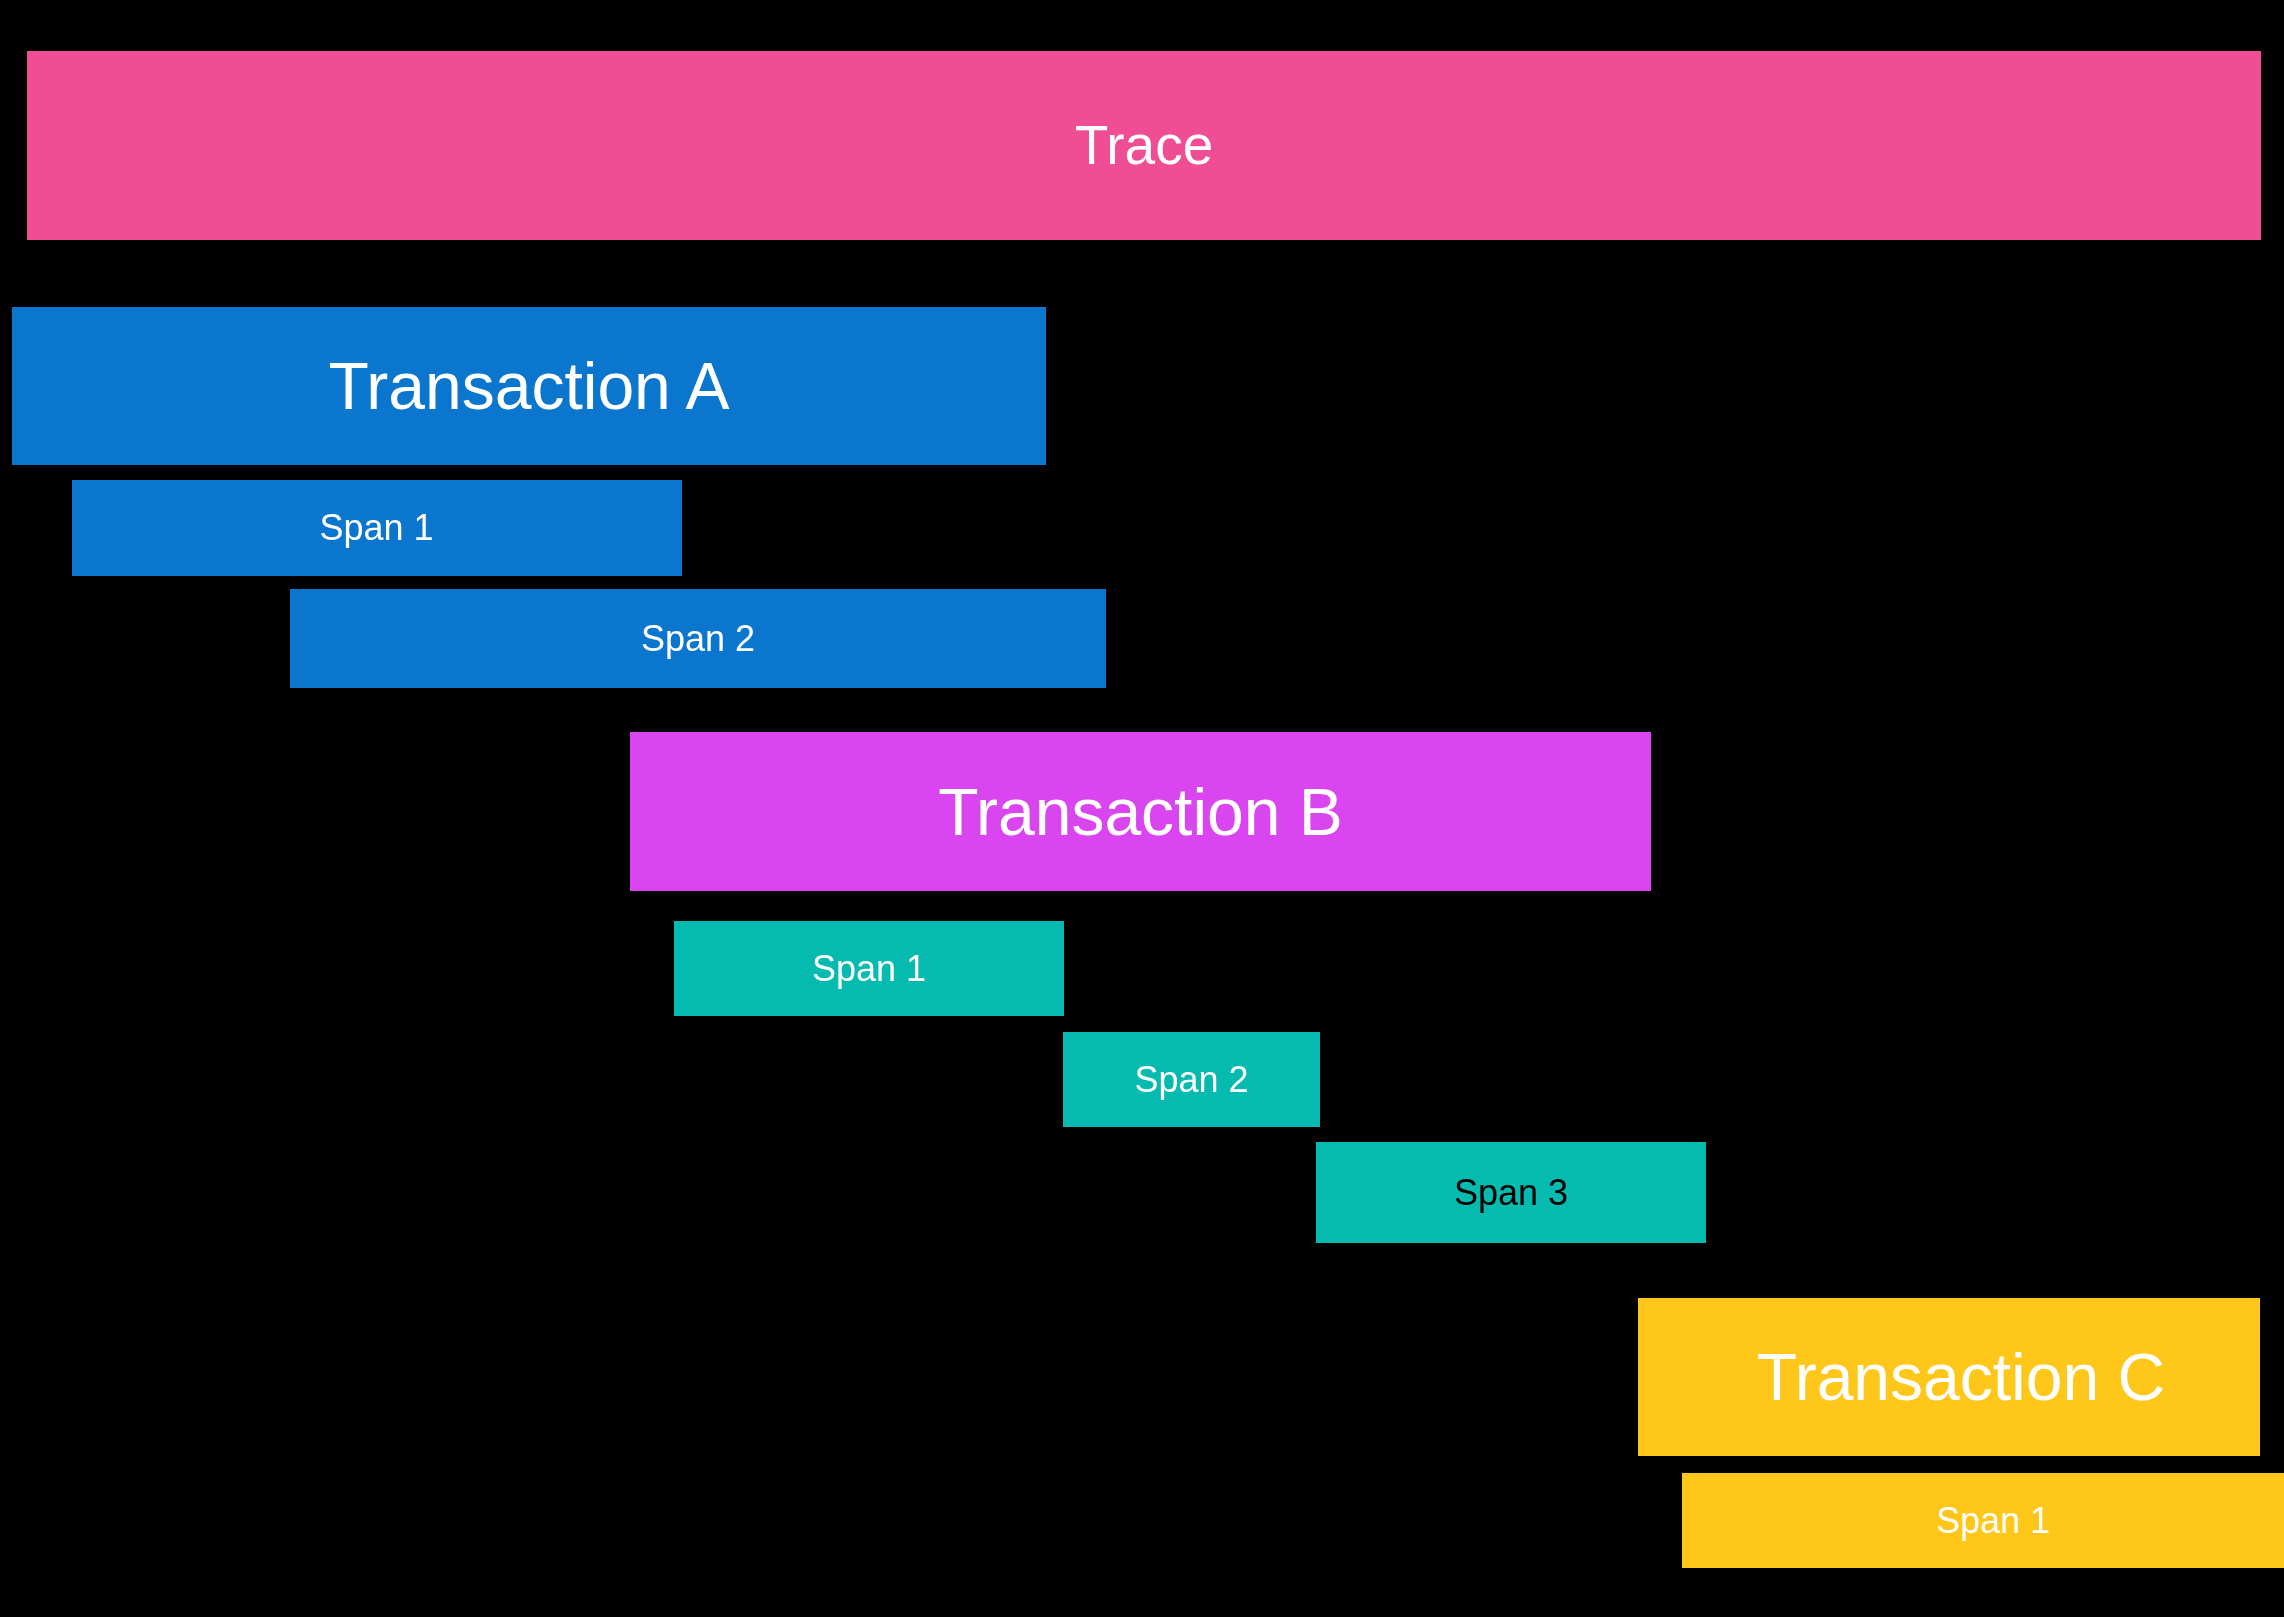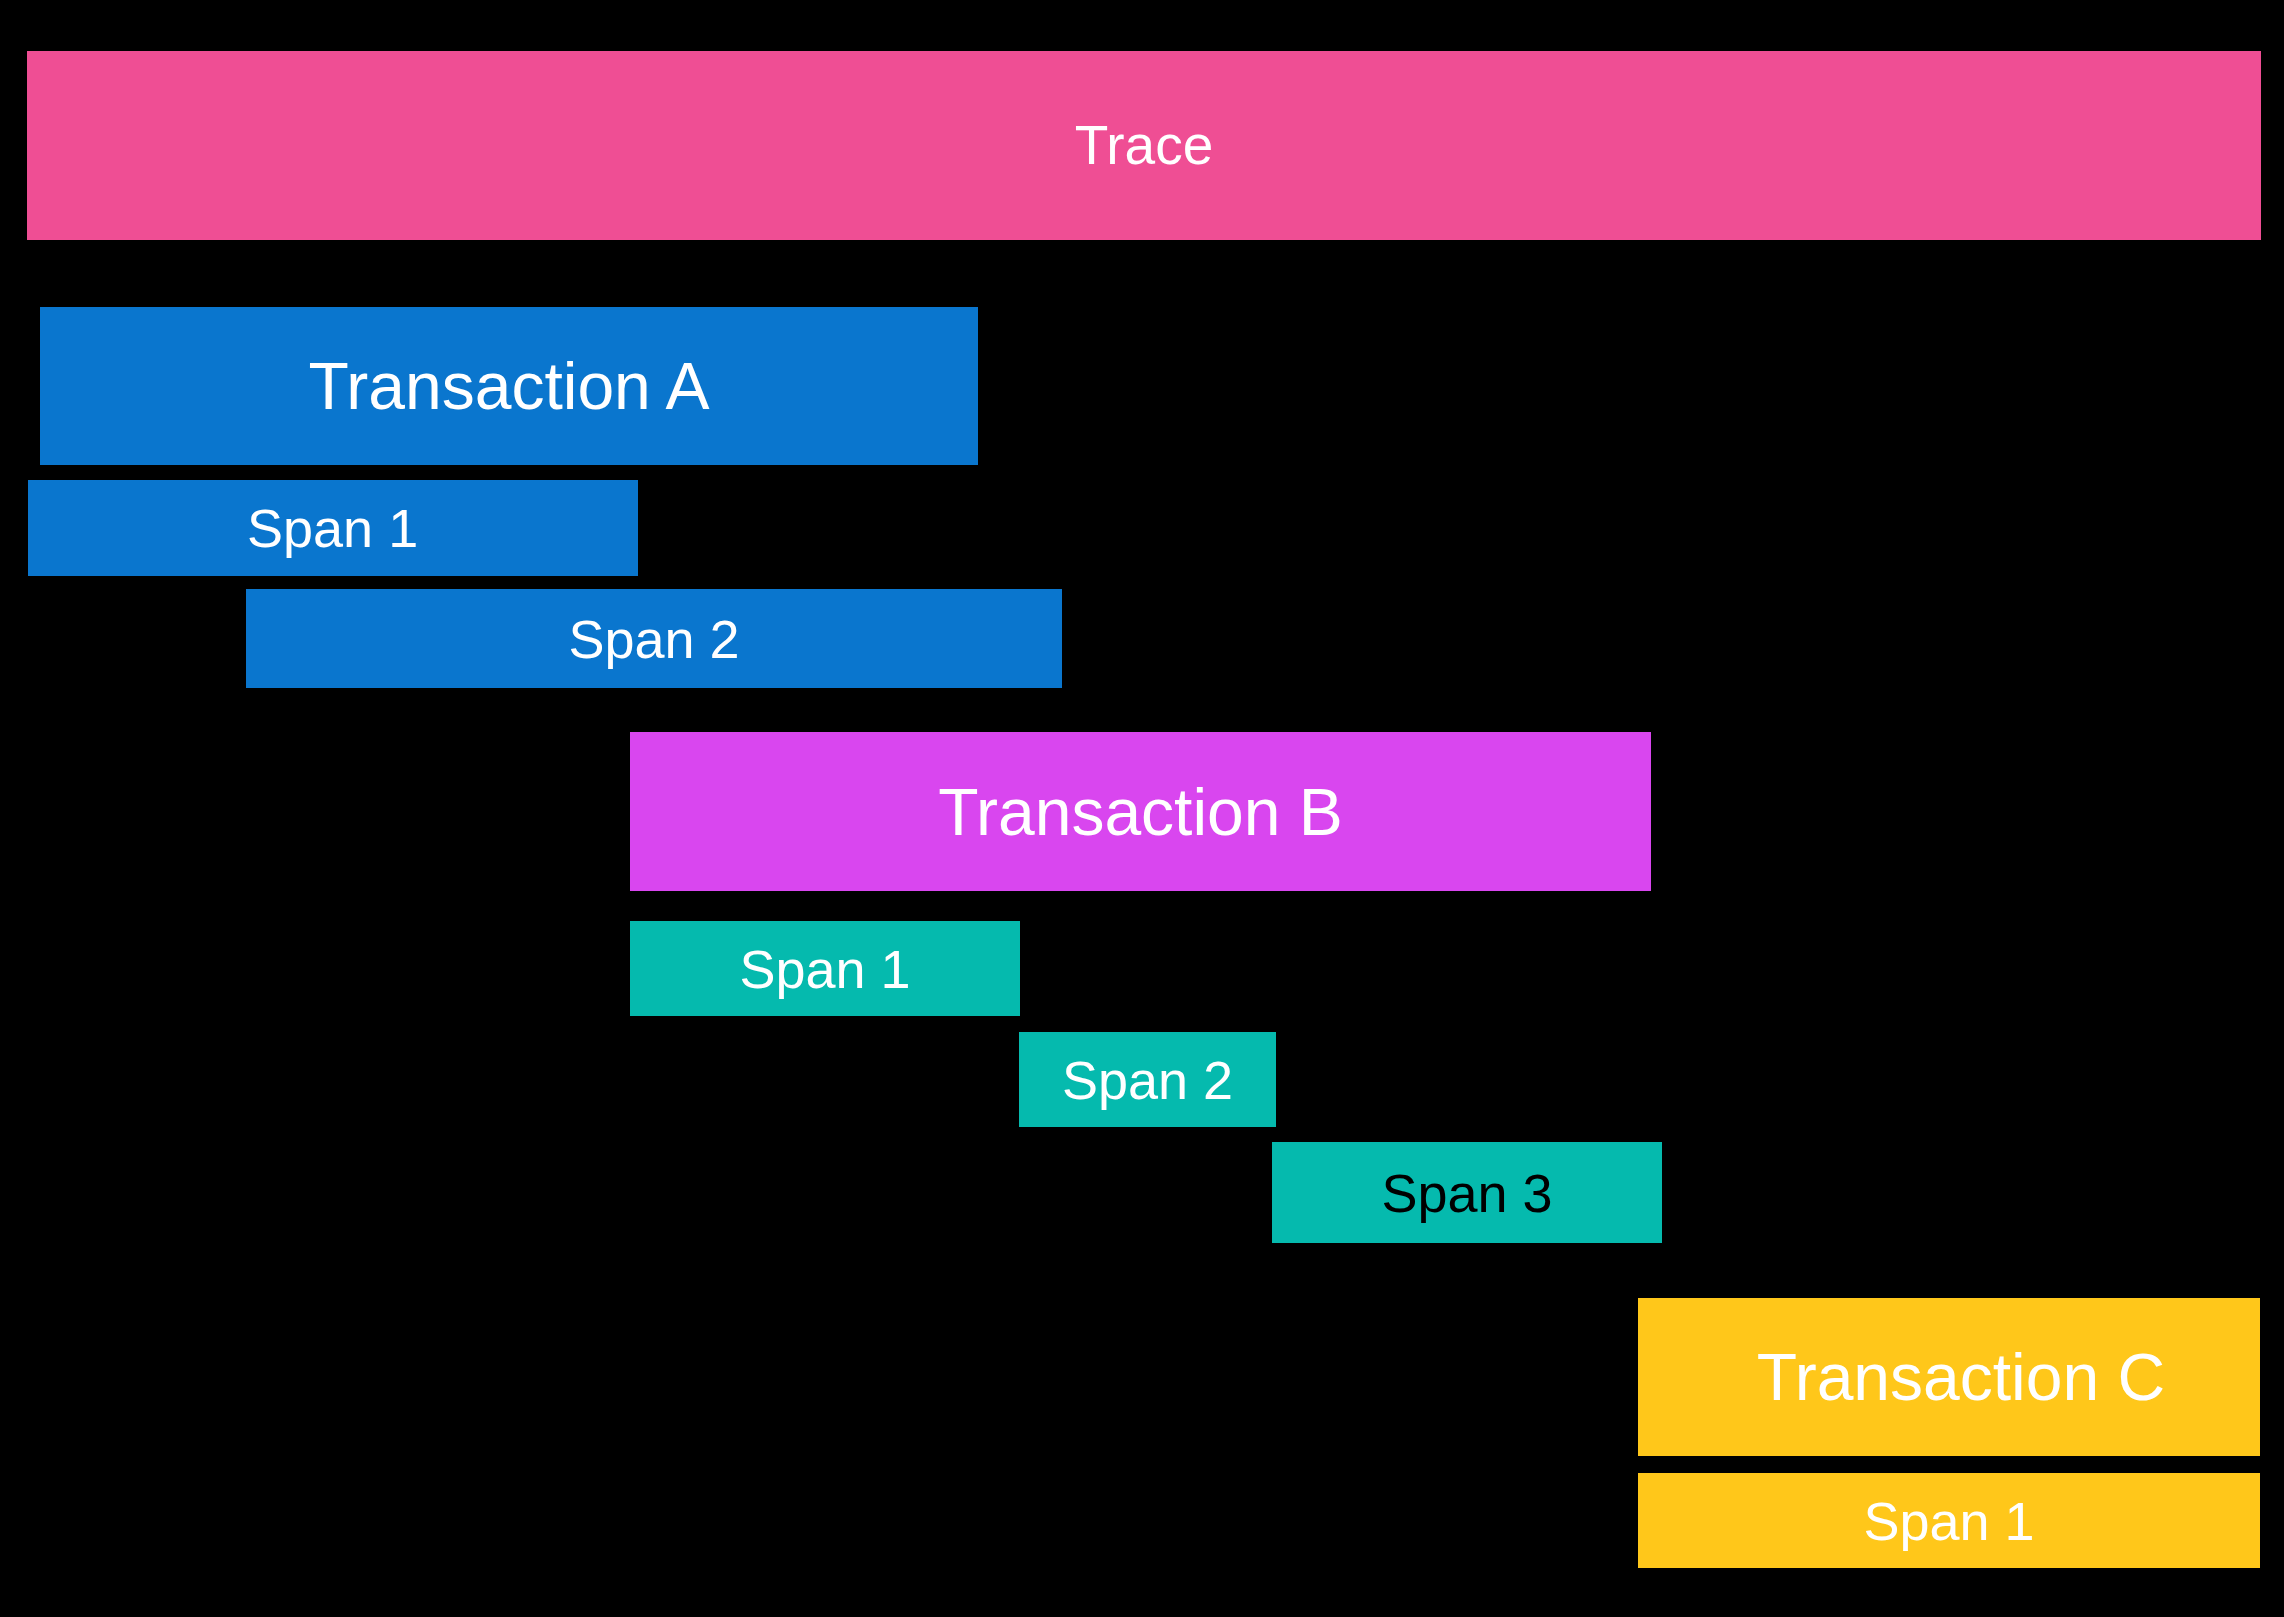--- a/index.html
+++ b/index.html
@@ -27,30 +27,30 @@
     color: #ffffff;
     font-family: "Liberation Sans", sans-serif;
     font-weight: 400;
     line-height: 1;
     white-space: nowrap;
     box-sizing: border-box;
     overflow: hidden;
   }
   .bar-trace        { font-size: 55px; }
   .bar-transaction  { font-size: 66px; }
-  .bar-span         { font-size: 54px; }
+  .bar-span         { font-size: 36px; margin-left: 44px; }
 </style>
 </head>
 <body>
 
 <div id="canvas" style="background: rgb(0, 0, 0);">
     <div class="bar bar-trace" style="left: 27px; top: 51px; width: 2234px; height: 189px; background: rgb(239, 78, 148);">
       <span style="color: rgb(255, 255, 255);">Trace</span>
     </div>
-    <div class="bar bar-transaction" style="left: 40px; top: 307px; width: 938px; height: 158px; background: rgb(10, 118, 206);">
+    <div class="bar bar-transaction" style="left: 12px; top: 307px; width: 1034px; height: 158px; background: rgb(10, 118, 206);">
       <span style="color: rgb(255, 255, 255);">Transaction A</span>
     </div>
     <div class="bar bar-span" style="left: 27.6px; top: 480px; width: 610px; height: 96px; background: rgb(10, 118, 206);">
       <span style="color: rgb(255, 255, 255);">Span 1</span>
     </div>
     <div class="bar bar-span" style="left: 246px; top: 589px; width: 816px; height: 99px; background: rgb(10, 118, 206);">
       <span style="color: rgb(255, 255, 255);">Span 2</span>
     </div>
     <div class="bar bar-transaction" style="left: 630px; top: 732px; width: 1021px; height: 159px; background: #d946ef;">
       <span style="color: rgb(255, 255, 255);">Transaction B</span>

